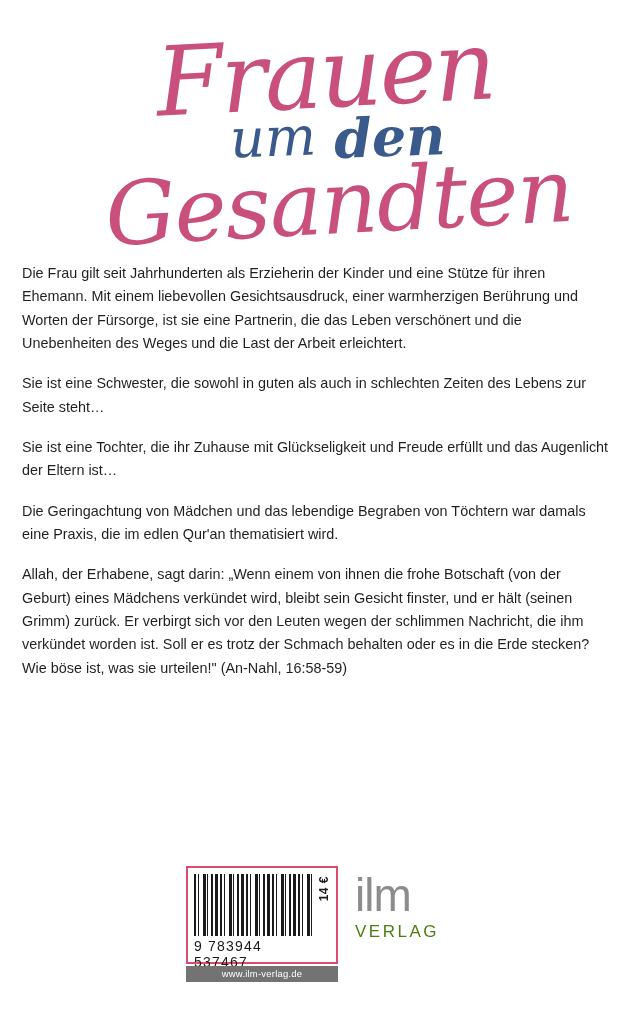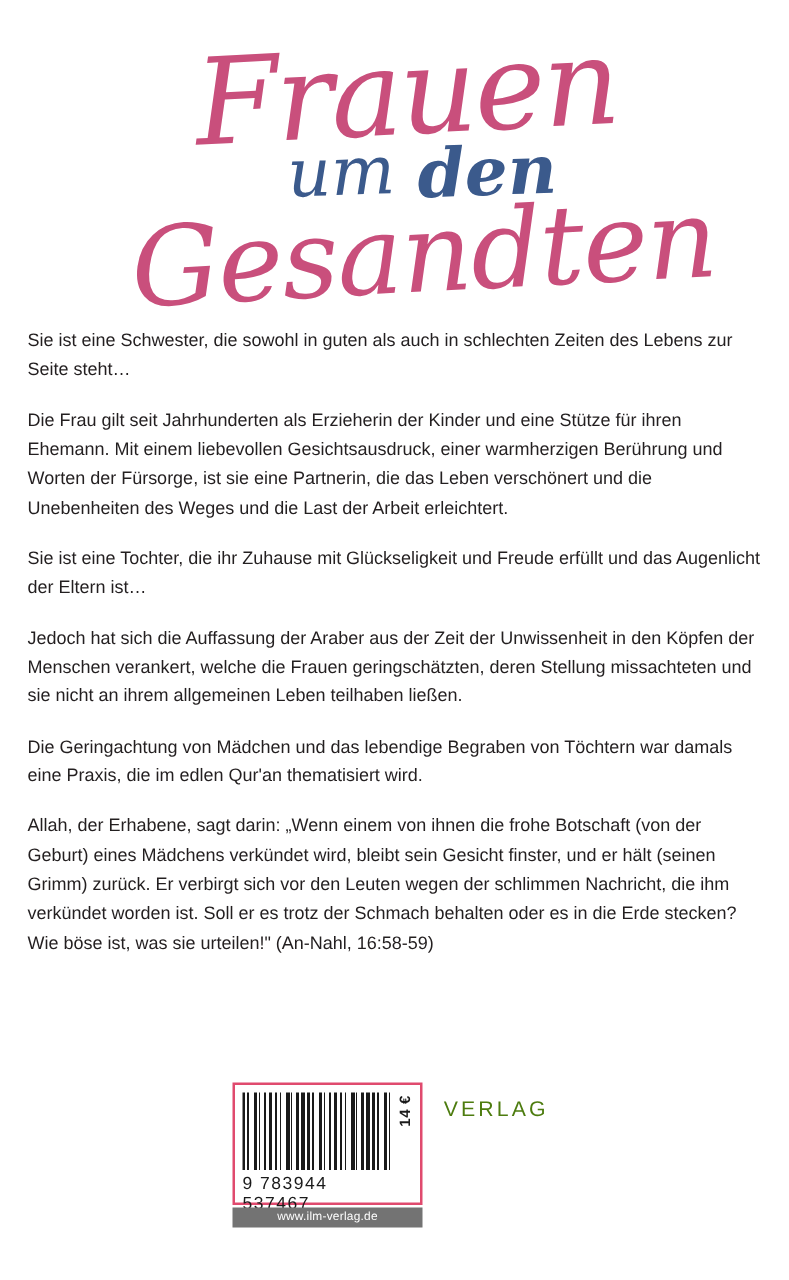--- a/index.html
+++ b/index.html
@@ -214,37 +214,37 @@
     <div class="title-line line2">
       <span class="script t-um">um</span>
       <span class="script t-den">den</span>
     </div>
     <div class="title-line line3">
       <span class="script t-gesandten">Gesandten</span>
     </div>
   </div>
 
   <div class="body-text">
+    <p class="para">Die Frau gilt seit Jahrhunderten als Erzieherin der Kinder und eine Stütze für ihren Ehemann. Mit einem liebevollen Gesichtsausdruck, einer warmherzigen Berührung und Worten der Fürsorge, ist sie eine Partnerin, die das Leben verschönert und die Unebenheiten des Weges und die Last der Arbeit erleichtert.</p>
     <p class="para">Sie ist eine Schwester, die sowohl in guten als auch in schlechten Zeiten des Lebens zur Seite steht…</p>
-    <p class="para">Die Frau gilt seit Jahrhunderten als Erzieherin der Kinder und eine Stütze für ihren Ehemann. Mit einem liebevollen Gesichtsausdruck, einer warmherzigen Berührung und Worten der Fürsorge, ist sie eine Partnerin, die das Leben verschönert und die Unebenheiten des Weges und die Last der Arbeit erleichtert.</p>
     <p class="para">Sie ist eine Tochter, die ihr Zuhause mit Glückseligkeit und Freude erfüllt und das Augenlicht der Eltern ist…</p>
-    <p class="para">Jedoch hat sich die Auffassung der Araber aus der Zeit der Unwissenheit in den Köpfen der Menschen verankert, welche die Frauen geringschätzten, deren Stellung missachteten und sie nicht an ihrem allgemeinen Leben teilhaben ließen.</p>
     <p class="para">Die Geringachtung von Mädchen und das lebendige Begraben von Töchtern war damals eine Praxis, die im edlen Qur'an thematisiert wird.</p>
     <p class="para">Allah, der Erhabene, sagt darin: „Wenn einem von ihnen die frohe Botschaft (von der Geburt) eines Mädchens verkündet wird, bleibt sein Gesicht finster, und er hält (seinen Grimm) zurück. Er verbirgt sich vor den Leuten wegen der schlimmen Nachricht, die ihm verkündet worden ist. Soll er es trotz der Schmach behalten oder es in die Erde stecken? Wie böse ist, was sie urteilen!" (An-Nahl, 16:58-59)</p>
   </div>
 
   <div class="footer">
 
     <div class="barcode-wrap">
       <div class="barcode-bars"></div>
       <div class="barcode-price">14 €</div>
       <div class="barcode-digits">9 783944 537467</div>
     </div>
 
     <div class="barcode-url">www.ilm-verlag.de</div>
 
     <div class="publisher">
+      <div class="pub-name">ilm</div>
       <div class="pub-sub">VERLAG</div>
     </div>
 
   </div>
 
 </div>
 
 </body></html>

